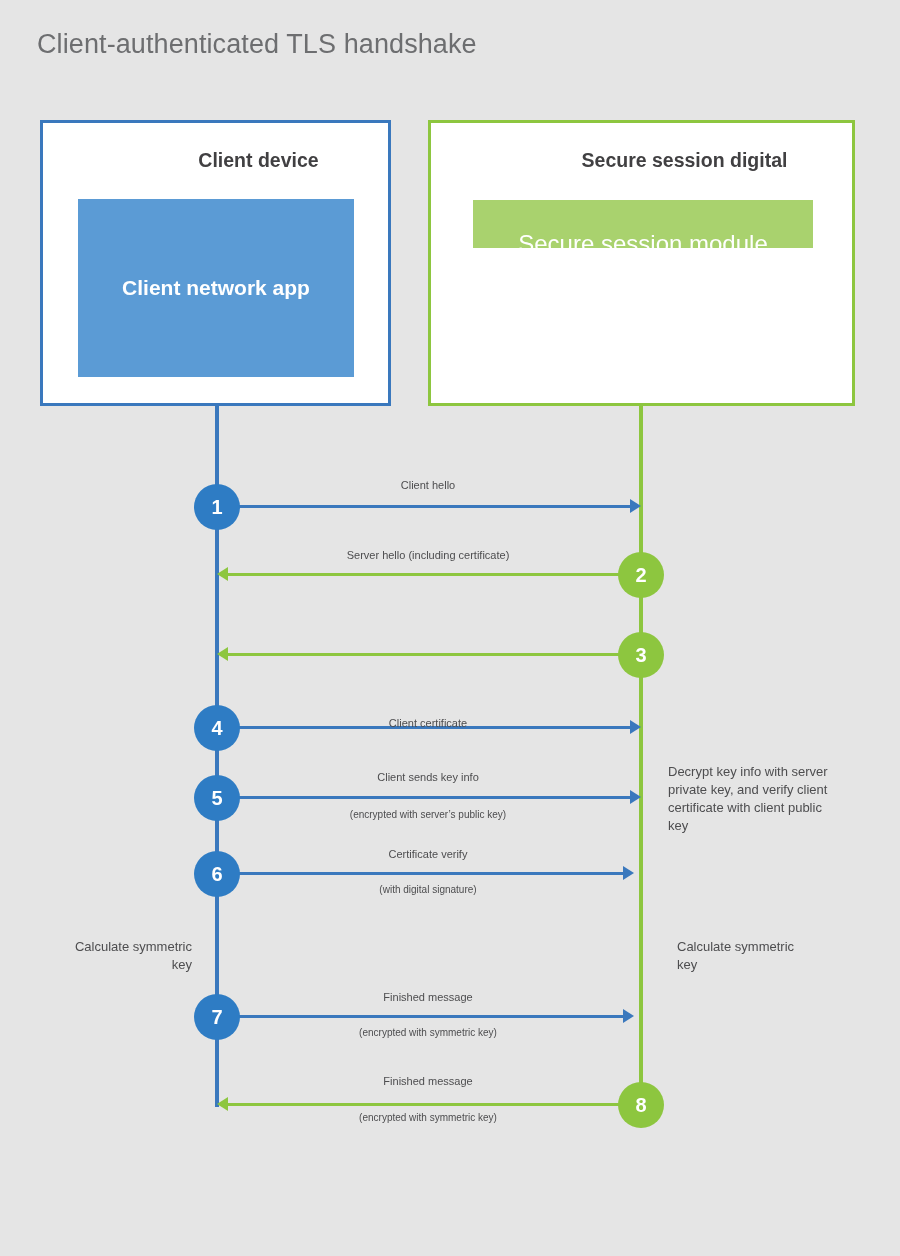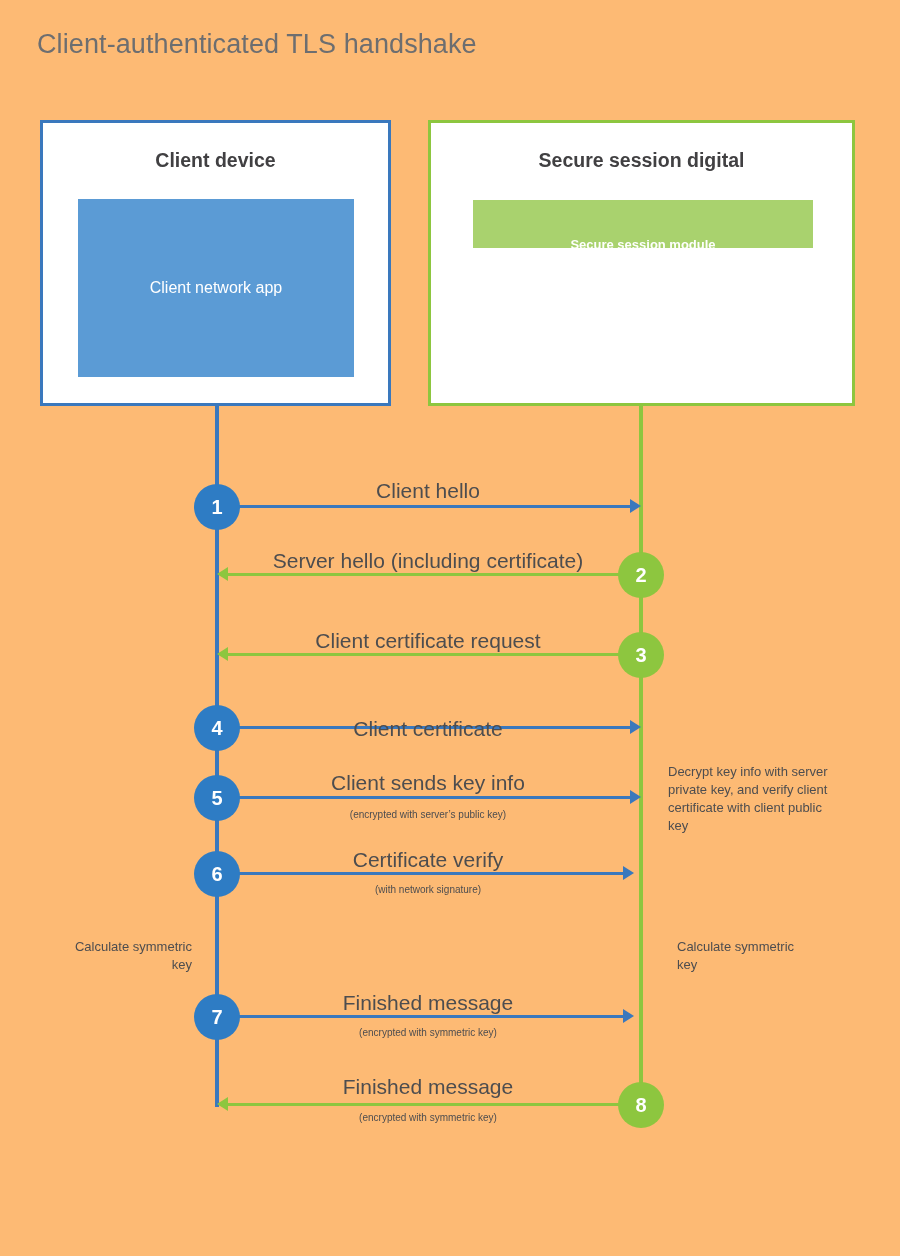--- a/index.html
+++ b/index.html
@@ -8,21 +8,21 @@
     background: #ffffff;
   }
   body {
     font-family: "Liberation Sans", sans-serif;
     -webkit-font-smoothing: antialiased;
   }
   #canvas {
     position: relative;
     width: 900px;
     height: 1256px;
-    background: #fdba74;
+    background: #e5e5e5;
     overflow: hidden;
   }
 
   
   #diagram-title {
     position: absolute;
     left: 37px;
     top: 29px;
     font-size: 27px;
     font-weight: 400;
@@ -53,56 +53,57 @@
   }
   .entity-title {
     position: absolute;
     left: 0;
     top: 26px;
     width: 100%;
     text-align: center;
     font-size: 19.5px;
     font-weight: bold;
     color: #414042;
+    padding-left: 43px;
   }
 
   
   #client-app-block {
     position: absolute;
     left: 35px;
     top: 76px;
     width: 276px;
     height: 178px;
     background: #5b9bd5;
     display: flex;
     align-items: center;
     justify-content: center;
   }
   #client-app-block .component-label {
-    font-size: 16px;
+    font-size: 21px;
     color: #ffffff;
     text-align: center;
     line-height: 1.35;
-    font-weight: 400;
+    font-weight: 700;
   }
 
   .server-block {
     position: absolute;
     left: 42px;
     width: 340px;
     height: 48px;
     background: #a9d26e;
     display: flex;
     align-items: center;
     justify-content: center;
   }
   .server-block .component-label {
-    font-size: 13px;
+    font-size: 24px;
     color: #ffffff;
-    font-weight: 700;
+    font-weight: 400;
     margin-top: 40px;
   }
   #server-block-0 { top: 77px; }
   #server-block-1 { top: 140px; }
   #server-block-2 { top: 203px; }
 
   
   .lifeline {
     position: absolute;
     width: 4px;
@@ -152,21 +153,21 @@
   .step-circle.blue { background: #2e7cc4; }
   .step-circle.green { background: #8dc63f; }
 
   
   .msg-label {
     position: absolute;
     text-align: center;
     color: #4d4d4f;
     white-space: nowrap;
   }
-  .msg-label.primary { font-size: 21px; }
+  .msg-label.primary { font-size: 11px; }
   .msg-label.secondary { font-size: 10px; }
 
   
   .side-note {
     position: absolute;
     font-size: 13px;
     color: #4d4d4f;
     line-height: 1.38;
   }
   .side-note.right-aligned { text-align: right; }
@@ -201,38 +202,37 @@
   <div class="msg-label primary" style="left:217px; top:479px; width:422px;">Client hello</div>
   <div class="step-circle blue" style="left:194px; top:484px;">1</div>
 
   <div class="msg-line green" style="left:228px; top:573px; width:413px;"></div>
   <div class="msg-arrow left green" style="left:217px; top:567px;"></div>
   <div class="msg-label primary" style="left:217px; top:549px; width:422px;">Server hello (including certificate)</div>
   <div class="step-circle green" style="left:618px; top:552px;">2</div>
 
   <div class="msg-line green" style="left:228px; top:653px; width:413px;"></div>
   <div class="msg-arrow left green" style="left:217px; top:647px;"></div>
-  <div class="msg-label primary" style="left:217px; top:629px; width:422px;">Client certificate request</div>
   <div class="step-circle green" style="left:618px; top:632px;">3</div>
 
   <div class="msg-line blue" style="left:217px; top:726px; width:415px;"></div>
   <div class="msg-arrow right blue" style="left:630px; top:720px;"></div>
   <div class="msg-label primary" style="left:217px; top:700px; width:422px;margin-top:17px;">Client certificate</div>
   <div class="step-circle blue" style="left:194px; top:705px;">4</div>
 
   <div class="msg-line blue" style="left:217px; top:796px; width:415px;"></div>
   <div class="msg-arrow right blue" style="left:630px; top:790px;"></div>
   <div class="msg-label primary" style="left:217px; top:771px; width:422px;">Client sends key info</div>
   <div class="msg-label secondary" style="left:217px; top:809px; width:422px;">(encrypted with server’s public key)</div>
   <div class="step-circle blue" style="left:194px; top:775px;">5</div>
 
   <div class="msg-line blue" style="left:217px; top:872px; width:408px;"></div>
   <div class="msg-arrow right blue" style="left:623px; top:866px;"></div>
   <div class="msg-label primary" style="left:217px; top:848px; width:422px;">Certificate verify</div>
-  <div class="msg-label secondary" style="left:217px; top:884px; width:422px;">(with network signature)</div>
+  <div class="msg-label secondary" style="left:217px; top:884px; width:422px;">(with digital signature)</div>
   <div class="step-circle blue" style="left:194px; top:851px;">6</div>
 
   <div class="msg-line blue" style="left:217px; top:1015px; width:408px;"></div>
   <div class="msg-arrow right blue" style="left:623px; top:1009px;"></div>
   <div class="msg-label primary" style="left:217px; top:991px; width:422px;">Finished message</div>
   <div class="msg-label secondary" style="left:217px; top:1027px; width:422px;">(encrypted with symmetric key)</div>
   <div class="step-circle blue" style="left:194px; top:994px;">7</div>
 
   <div class="msg-line green" style="left:228px; top:1103px; width:413px;"></div>
   <div class="msg-arrow left green" style="left:217px; top:1097px;"></div>

